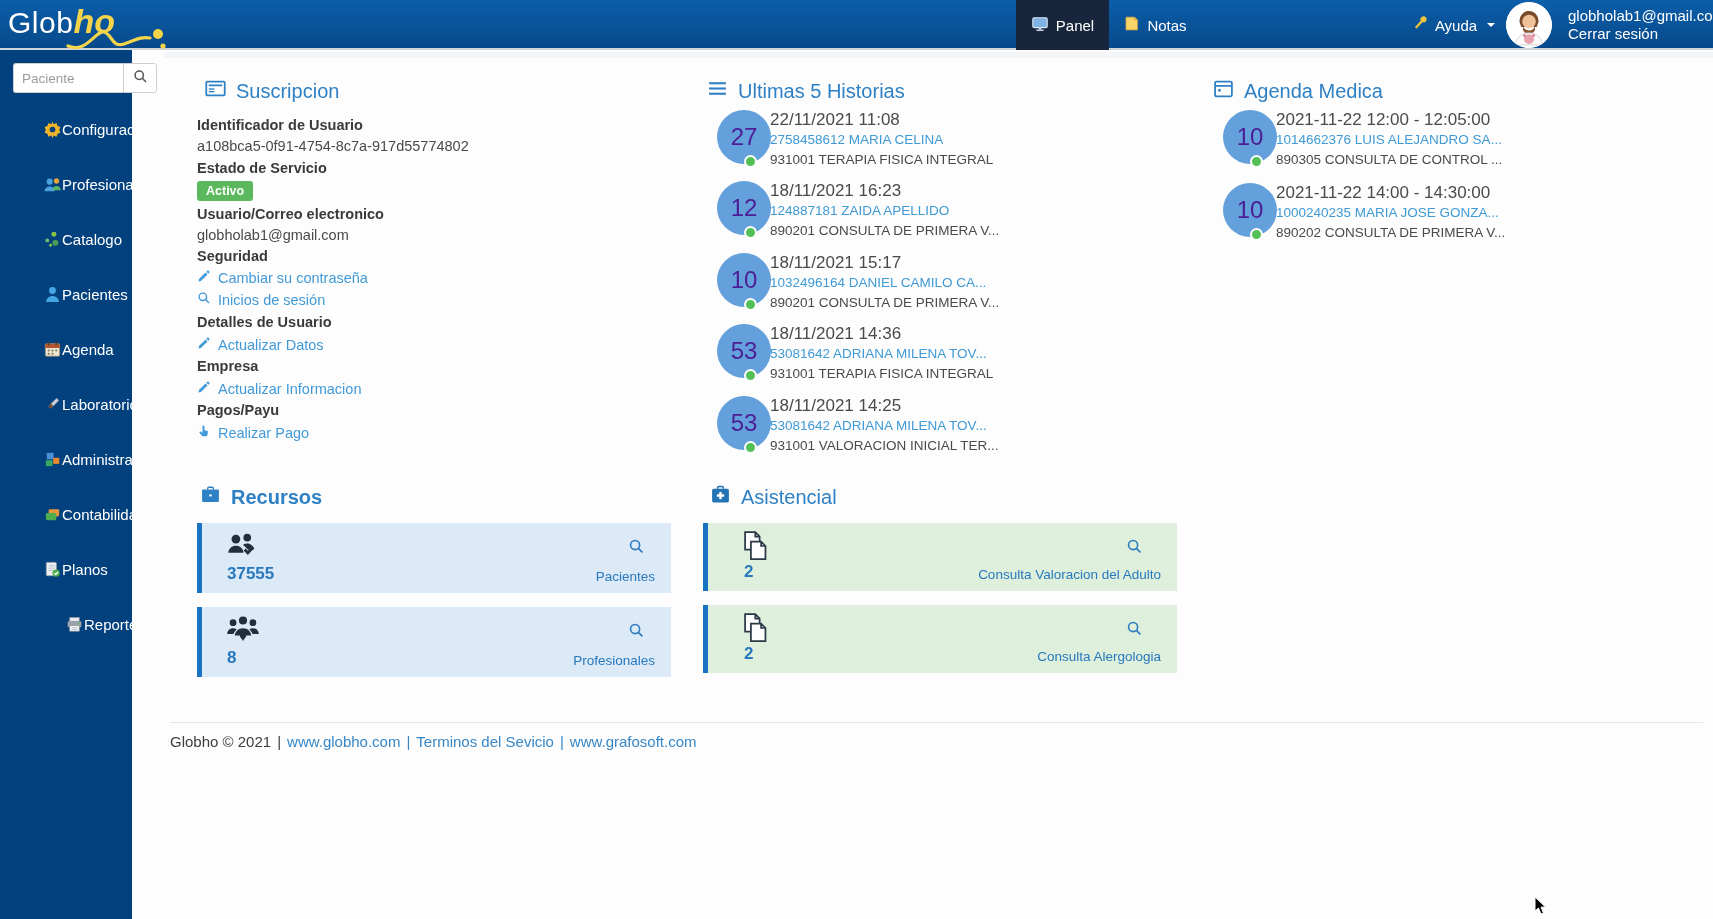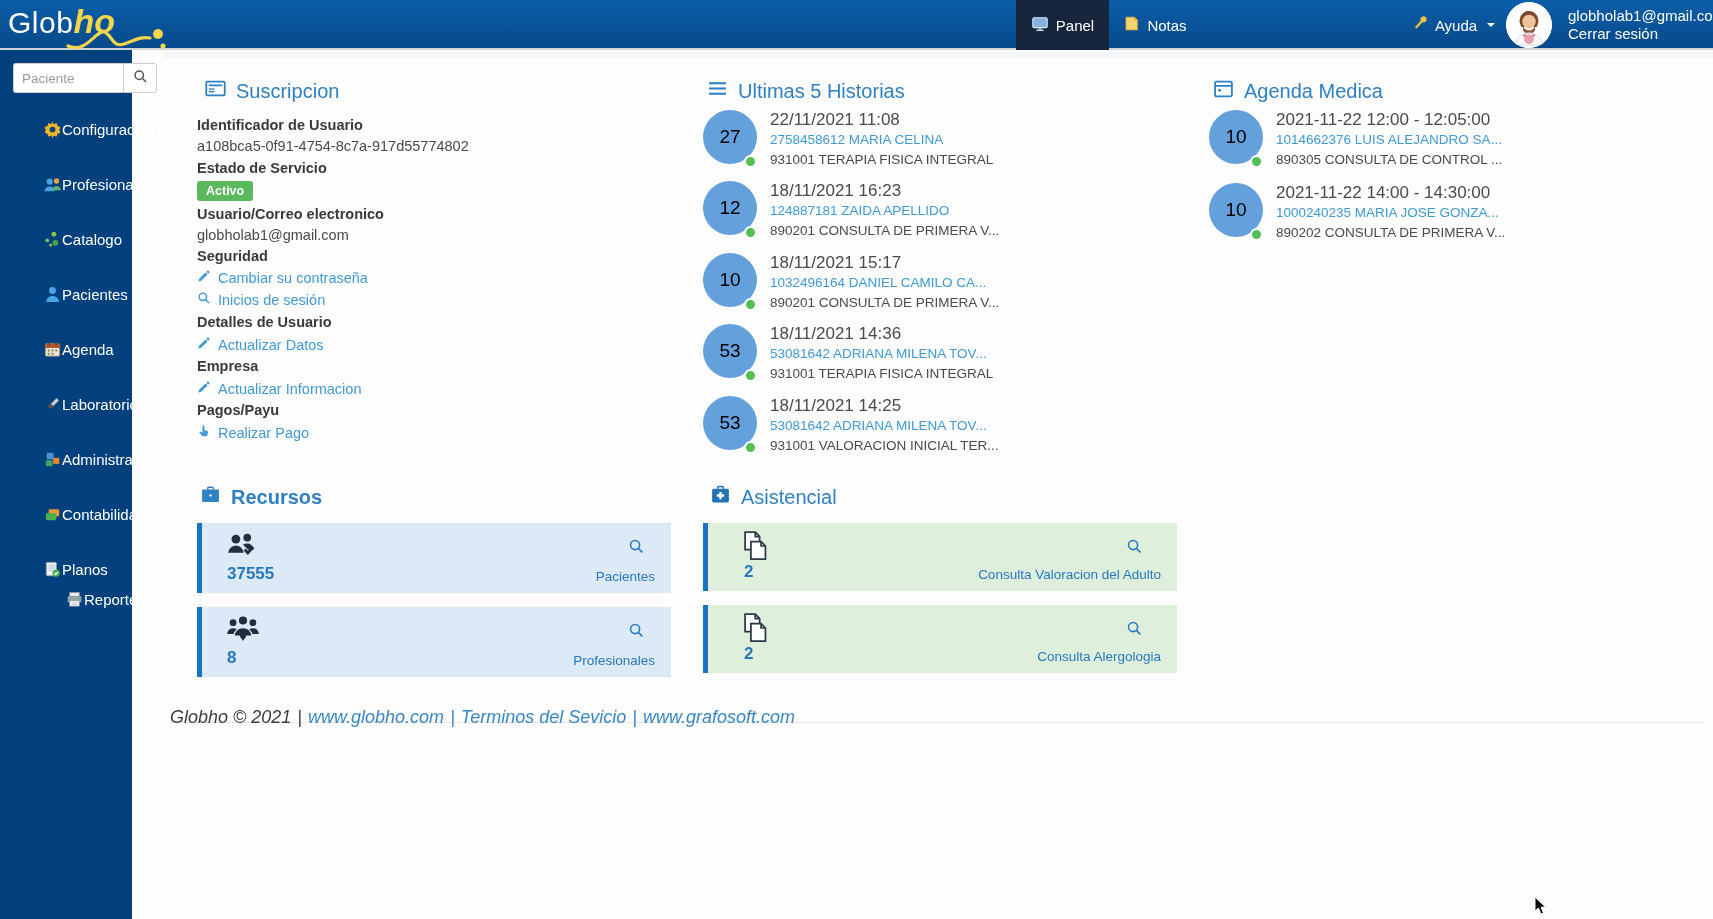--- a/index.html
+++ b/index.html
@@ -46,41 +46,41 @@
   .section-title { position:absolute; display:flex; align-items:center; gap:10px;
     font-size:20px; color:#2e81c4; height:26px; }
   .s-label { position:absolute; left:197px; font-size:14.5px; font-weight:bold; color:#3a3a3a; white-space:nowrap; }
   .s-value { position:absolute; left:197px; font-size:14.5px; color:#4a4a4a; white-space:nowrap; }
   .s-link  { position:absolute; left:197px; font-size:14.5px; color:#419ad8; display:flex;
     align-items:center; gap:7px; cursor:pointer; white-space:nowrap; }
   .badge-activo { position:absolute; left:197px; background:#5cb85c; color:#fff; font-size:12.5px;
     font-weight:bold; border-radius:3px; padding:3px 9px; }
 
   .entry { position:absolute; }
-  .entry-circle { position:absolute; left:0; top:0; width:54px; height:54px; border-radius:50%;
-    background:#63a0dc; color:#000000; font-size:19px; display:flex; align-items:center; justify-content:center; }
+  .entry-circle { position:absolute; left:14px; top:0; width:54px; height:54px; border-radius:50%;
+    background:#63a0dc; color:#4c1d95; font-size:24px; display:flex; align-items:center; justify-content:center; }
   .entry-dot { position:absolute; left:41px; top:45px; width:13px; height:13px; border-radius:50%;
     background:#53c055; border:2px solid #fdfdfd; }
   .entry-text { position:absolute; left:67px; top:0; white-space:nowrap; }
   .e-date { font-size:17px; color:#4a4a4a; line-height:20px; }
   .e-link { font-size:13.5px; color:#3f9ad5; line-height:20px; cursor:pointer; }
   .e-serv { font-size:13.5px; color:#4a4a4a; line-height:20px; }
 
   .stat-card { position:absolute; width:474px; height:70px; border-left:5px solid #1a73c2; }
   .card-blue  { background:#dce9f7; }
   .card-green { background:#def0dc; }
   .card-icon { position:absolute; left:24px; top:7px; }
   .card-icon-green { left:34px; }
   .card-num { position:absolute; left:25px; bottom:9px; color:#2878be; font-size:17px; font-weight:bold; }
   .card-num-green { left:36px; }
   .card-zoom { position:absolute; right:26px; top:15px; color:#2b7ac0; cursor:pointer; }
   .card-label { position:absolute; right:16px; bottom:9px; color:#2878be; font-size:13.5px; }
 
   .footer-hr { position:absolute; left:170px; top:722px; width:1533px; height:1px; background:#e7e7e7; }
-  .footer { position:absolute; left:170px; top:707px; font-size:18px; color:#3d3d3d; white-space:nowrap;font-style:italic; }
+  .footer { position:absolute; left:170px; top:733px; font-size:15px; color:#3d3d3d; white-space:nowrap; }
   .footer a { color:#3787c7; text-decoration:none; cursor:pointer; }
   .footer .sep { color:#3787c7; margin:0 6px; }
   .footer .sep1 { color:#3d3d3d; margin:0 6px; }
 
   .cursor { position:absolute; left:1534px; top:896px; z-index:50; }
 </style>
 </head>
 <body>
 
 <div id="app">
@@ -231,21 +231,21 @@
       <span class="mi"><svg width="19" height="19" viewBox="0 0 20 20">
             <rect x="3.5" y="2.5" width="10.5" height="14" rx="1" fill="#eef1f4" stroke="#9aa4ad" stroke-width="0.9"></rect>
             <line x1="6" y1="6" x2="12" y2="6" stroke="#b6bec6" stroke-width="1.1"></line>
             <line x1="6" y1="8.5" x2="12" y2="8.5" stroke="#b6bec6" stroke-width="1.1"></line>
             <line x1="6" y1="11" x2="10" y2="11" stroke="#b6bec6" stroke-width="1.1"></line>
             <circle cx="13.8" cy="13.8" r="3.9" fill="#47b04b"></circle>
             <path d="M12 13.8l1.4 1.5 2.4-2.7" stroke="#fff" stroke-width="1.3" fill="none"></path>
           </svg></span>
       <span>Planos</span>
     </div>
-    <div class="menu-item" style="top:536px;padding-left:33px;">
+    <div class="menu-item" style="top:561px;padding-left:33px;">
       <span class="mi"><svg width="19" height="19" viewBox="0 0 20 20">
             <rect x="5" y="2.5" width="10" height="4.2" fill="#e9edf0" stroke="#8d969e" stroke-width="0.8"></rect>
             <rect x="2.8" y="6.7" width="14.4" height="6.3" rx="1" fill="#9aa3ab"></rect>
             <circle cx="14.5" cy="9" r="0.9" fill="#5cb85c"></circle>
             <rect x="5" y="11.3" width="10" height="5.7" fill="#fff" stroke="#8d969e" stroke-width="0.8"></rect>
             <line x1="6.8" y1="13.4" x2="13.2" y2="13.4" stroke="#b6bec6" stroke-width="1"></line>
             <line x1="6.8" y1="15.2" x2="13.2" y2="15.2" stroke="#b6bec6" stroke-width="1"></line>
           </svg></span>
       <span>Reportes</span>
     </div>

